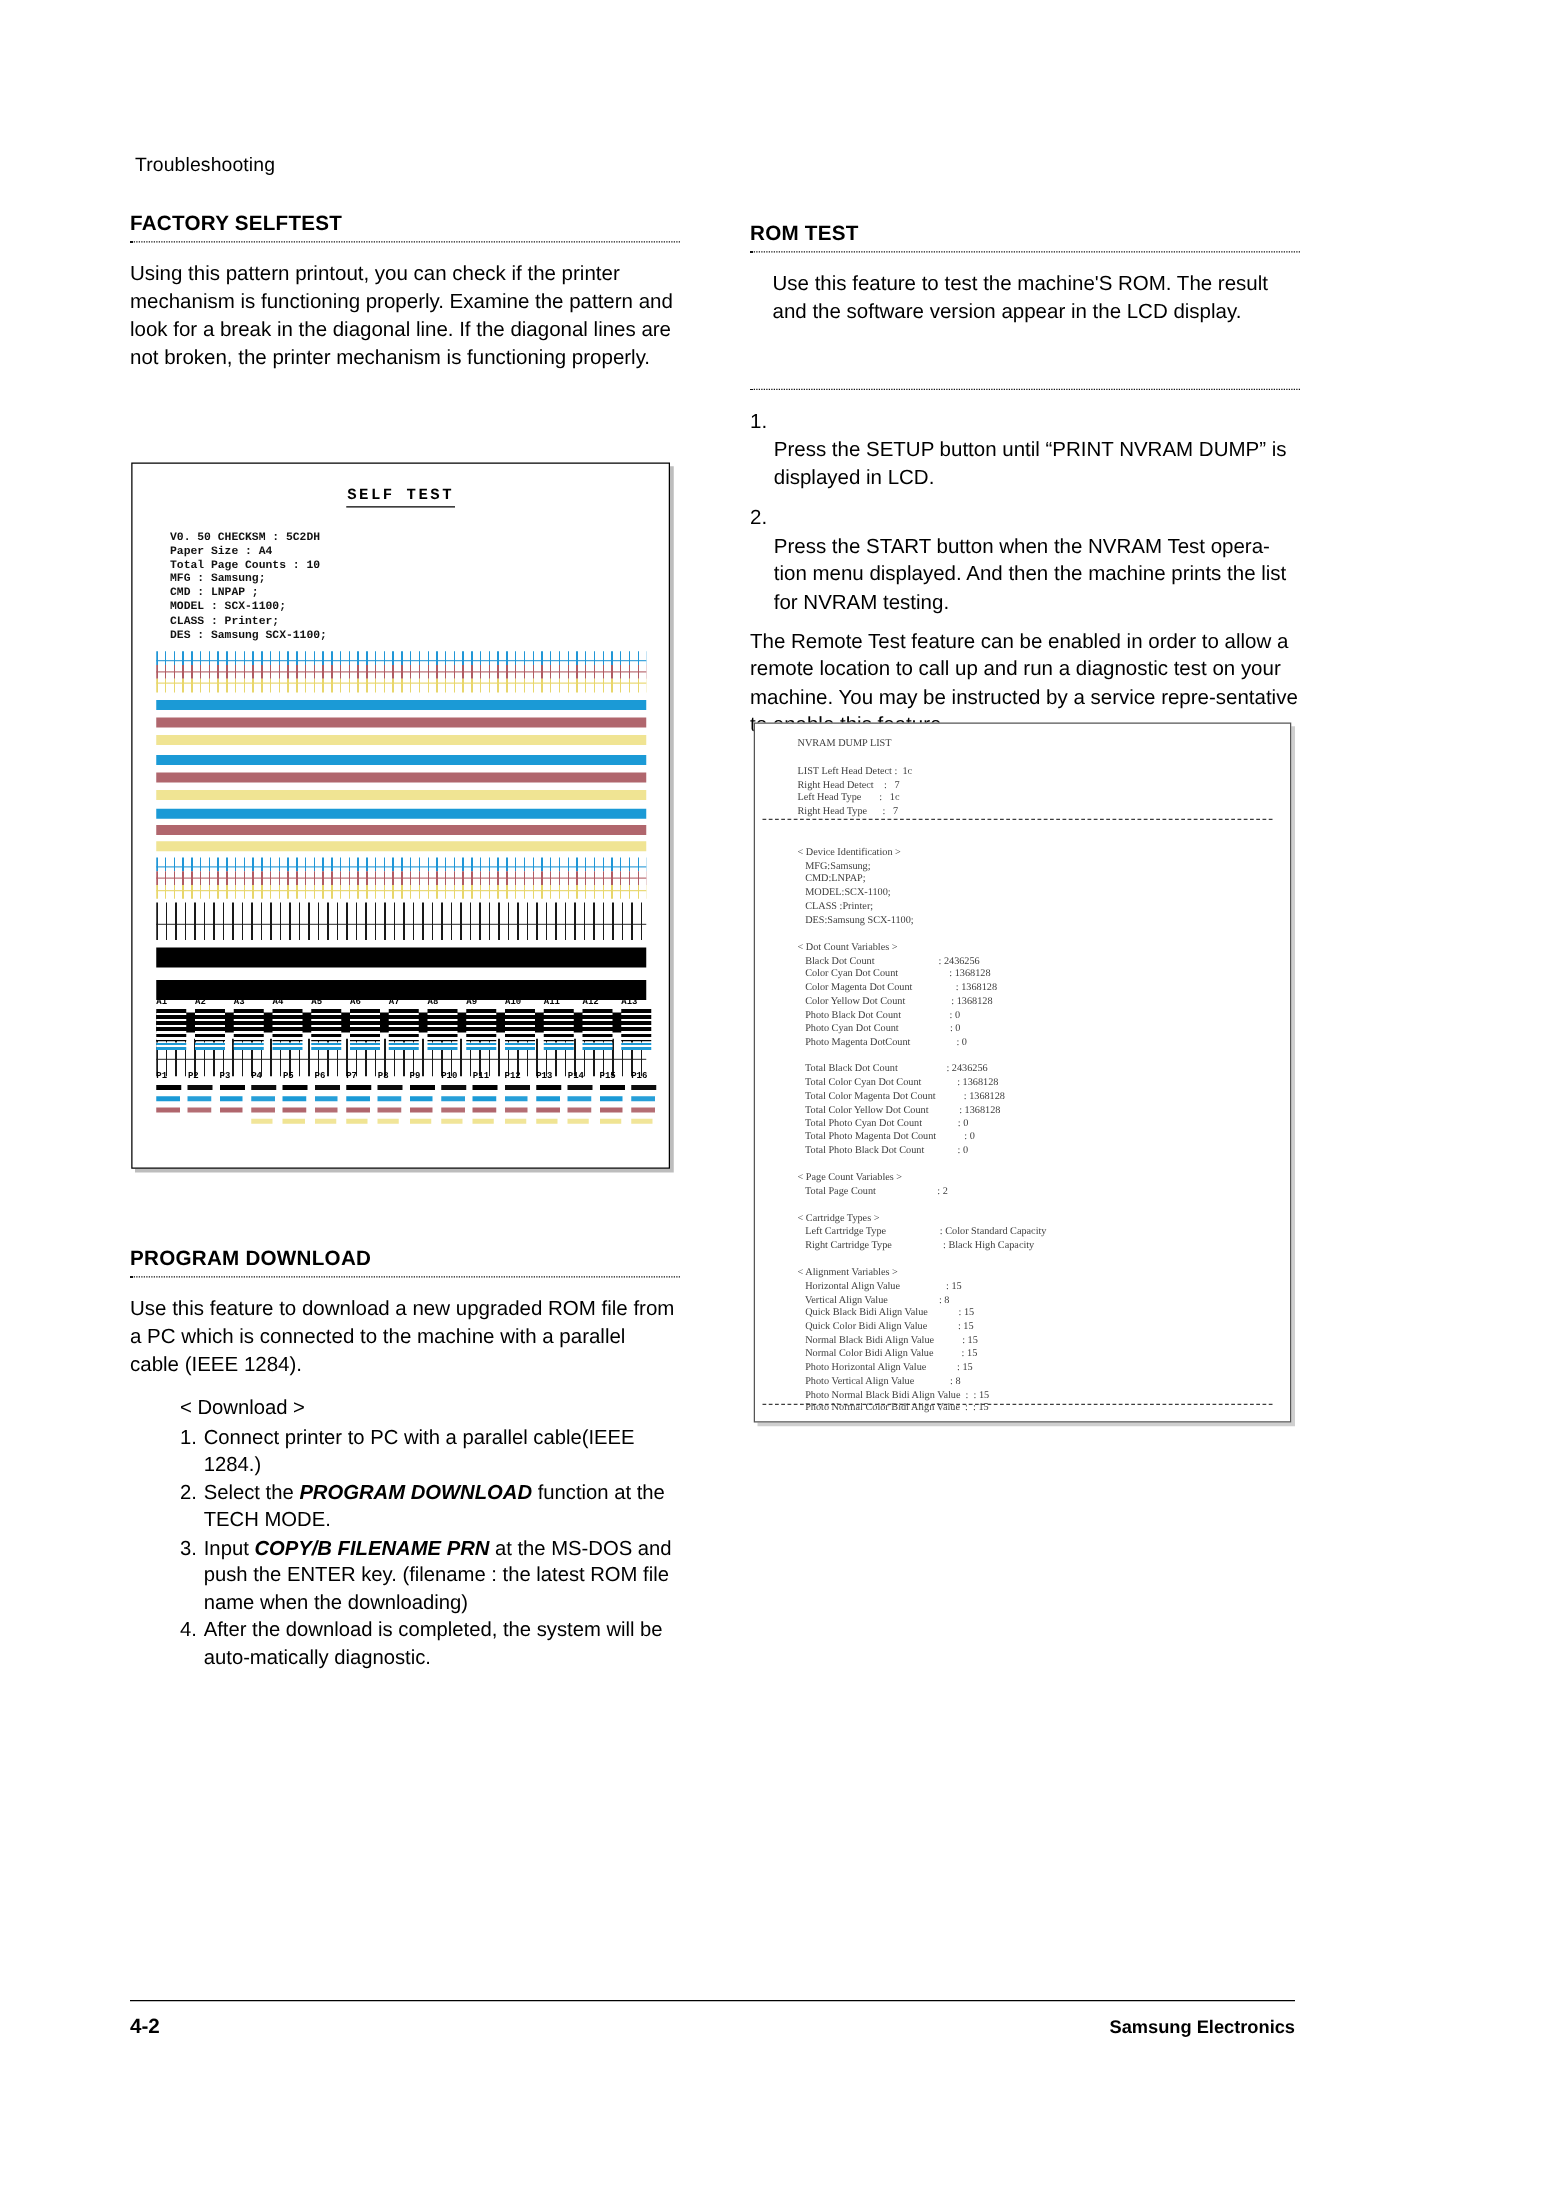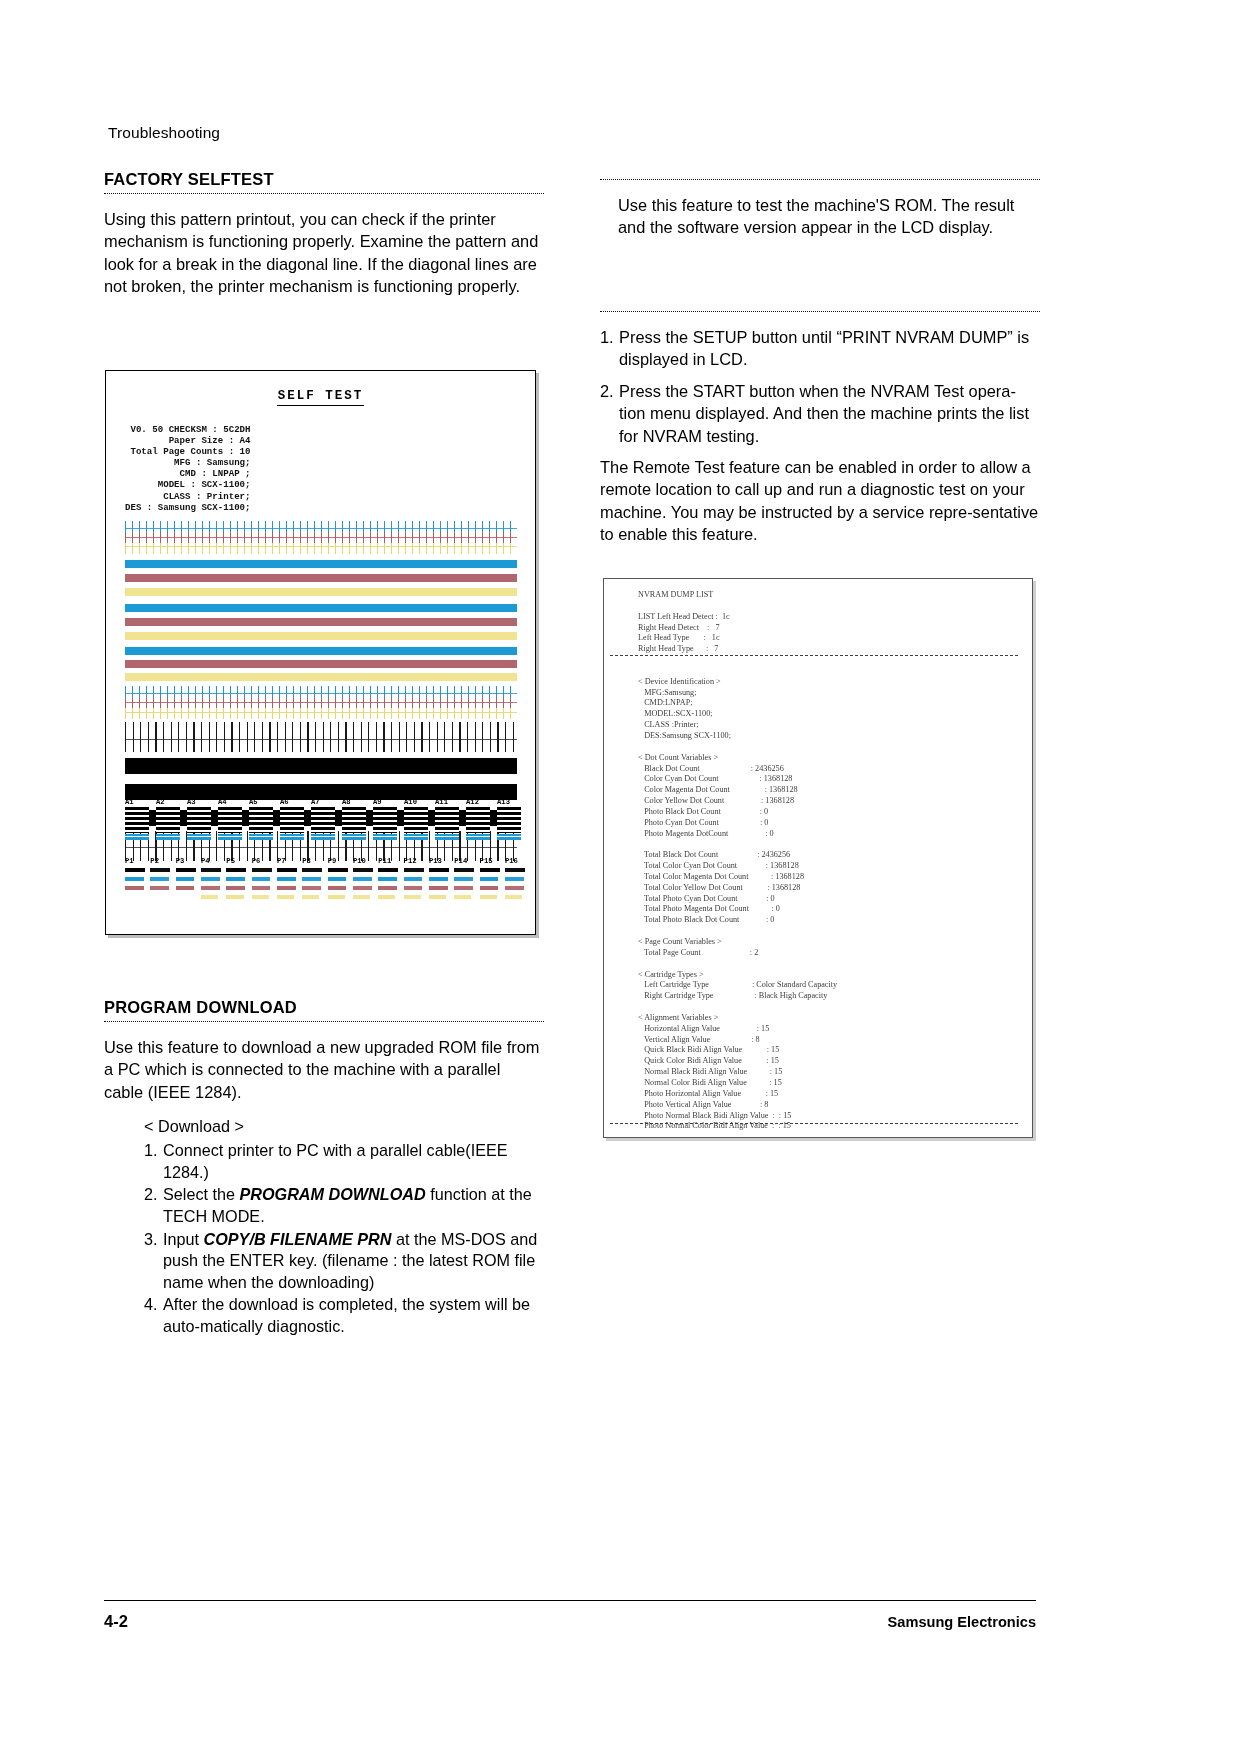--- a/index.html
+++ b/index.html
@@ -73,21 +73,21 @@
   .ol-item {
     font-size: 16.4px;
     line-height: 22.4px;
     display: flex;
     margin-bottom: 9px;
   }
   .ol-num {
     width: 19px;
     flex: 0 0 19px;
   }
-  .ol-txt { flex: 1 1 auto; }
+  .ol-txt { flex: 1 1 auto; margin-top: 23px; }
 
   .sub-list {
     margin-left: 40px;
     margin-top: 8px;
   }
   .sub-head {
     font-size: 16.2px;
     line-height: 22px;
     margin-bottom: 3px;
   }
@@ -119,28 +119,27 @@
     font-size: 12.5px;
     font-weight: bold;
     letter-spacing: 2px;
   }
   .st-title span {
     border-bottom: 1.3px solid #000;
     padding: 0 1px 2px 1px;
   }
   .st-info {
     position: absolute;
-    left: 19px; top: 53px;
+    left: 30px; top: 53px;
     font-family: "Liberation Mono", monospace;
     font-size: 9.1px;
     line-height: 11.1px;
     font-weight: bold;
     white-space: pre;
     color: #111;
-    text-align: right;
   }
 
   .pattern-area {
     position: absolute;
     left: 19px; top: 150px;
     width: 392px;
   }
 
   
   .comb {
@@ -550,20 +549,21 @@
           </div>
           <div class="sub-item">
             <div class="sub-num">4.</div>
             <div class="sub-txt"><span>After the download is completed, the system will be auto-matically diagnostic.</span></div>
           </div>
         </div>
     </div>
   </div>
 
   <div class="col-right">
+    <div class="sec-head">ROM TEST</div>
     <div class="sec-rule"></div>
     <p class="body-p indent">Use this feature to test the machine'S ROM. The result and the software version appear in the LCD display.</p>
   </div>
 
   <div style="position:absolute; left:600px; top:310px; width:440px;">
     <div class="sec-rule"></div>
     <div id="nvram-steps">
         <div class="ol-item">
           <div class="ol-num">1.</div>
           <div class="ol-txt">Press the SETUP button until “PRINT NVRAM DUMP” is displayed in LCD.</div>

